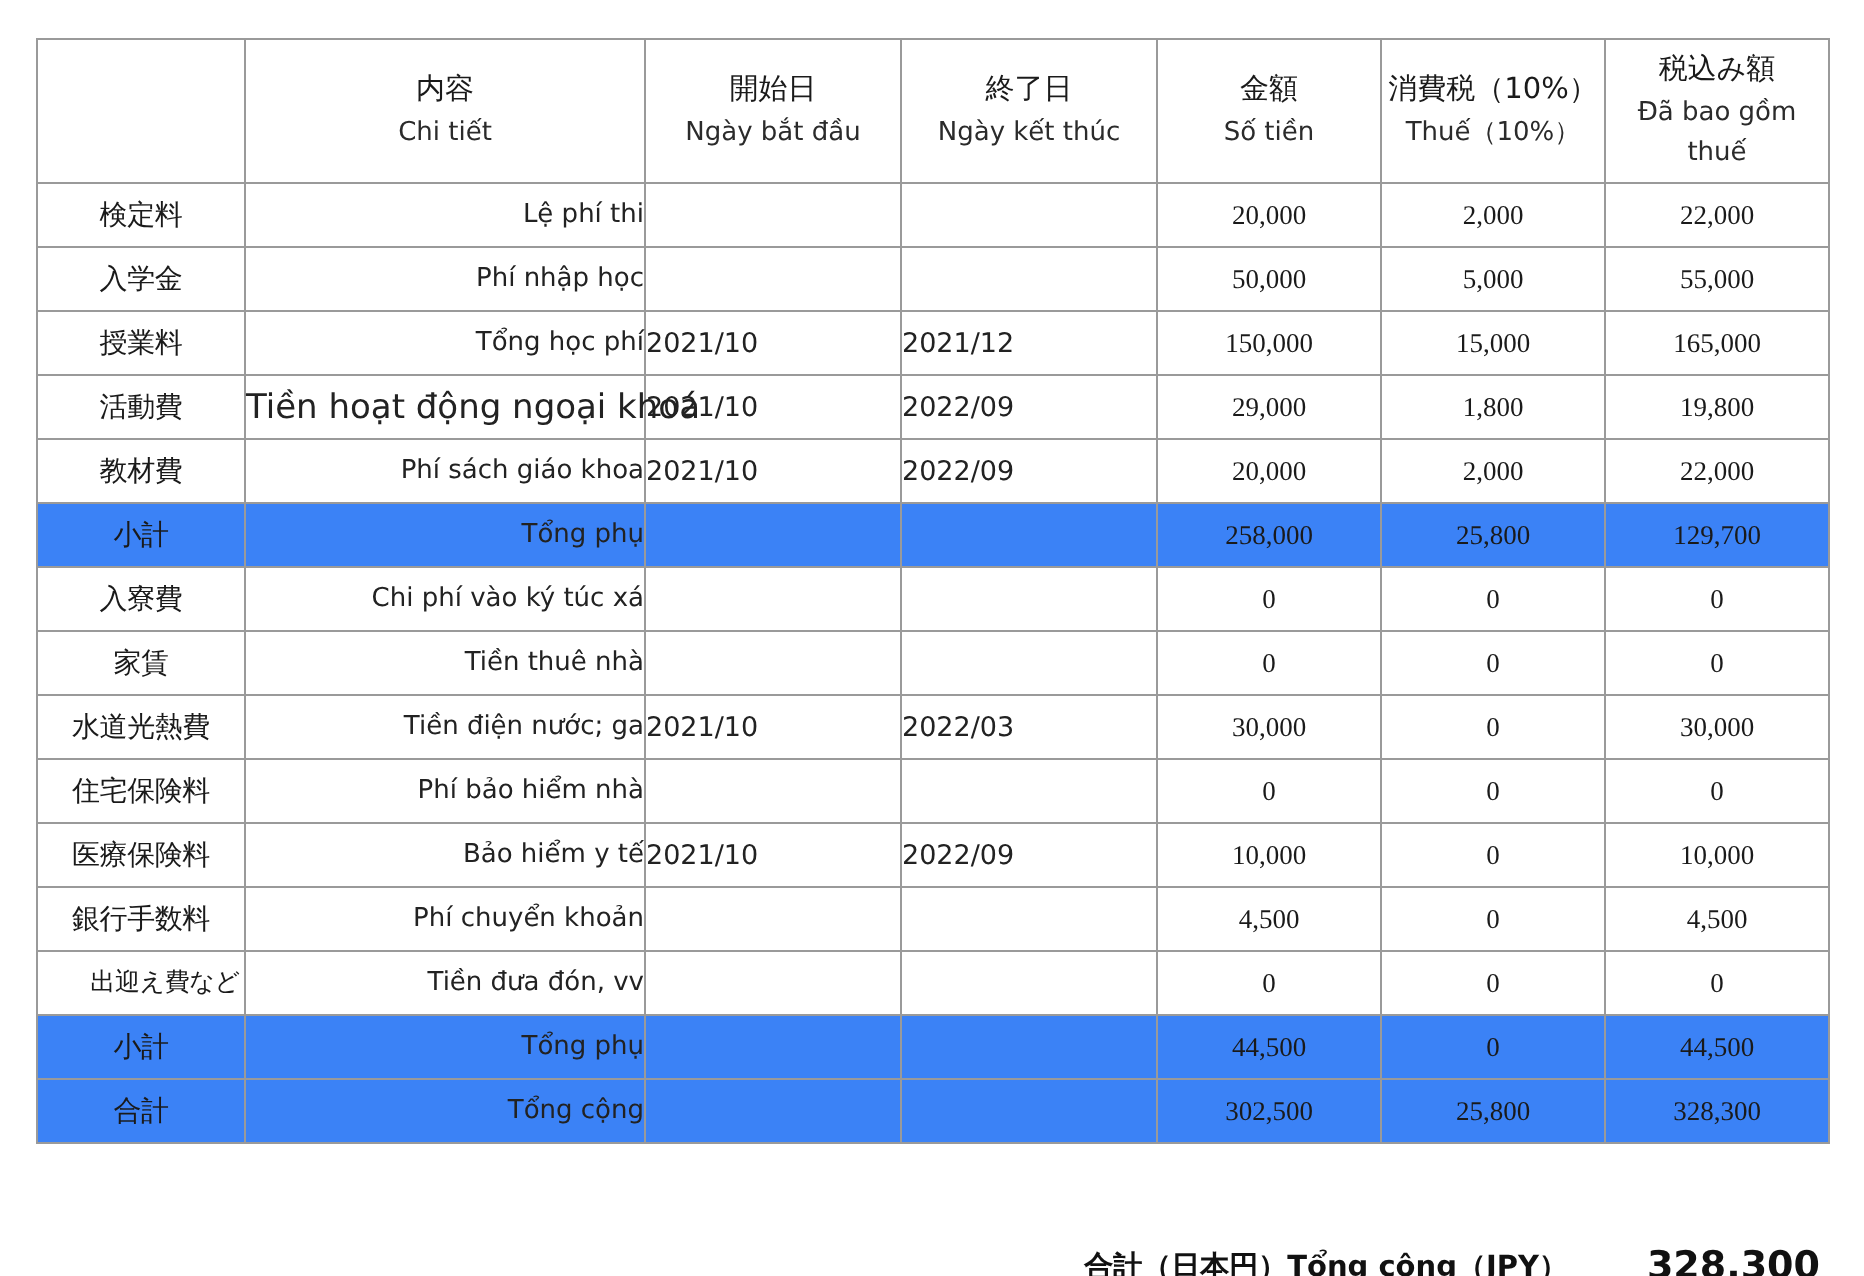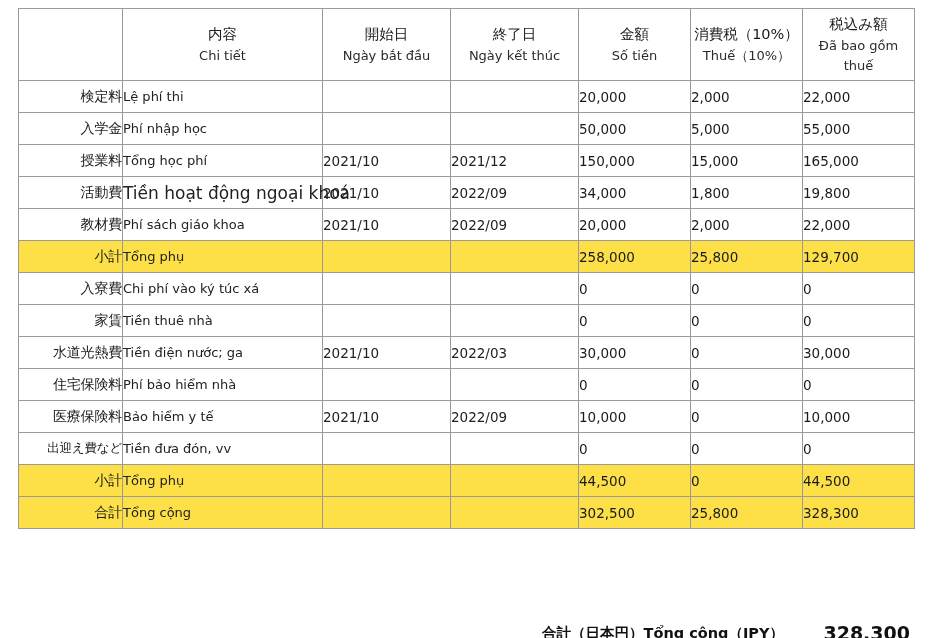--- a/index.html
+++ b/index.html
@@ -12,21 +12,21 @@
     height: 638px;
     font-family: "DejaVu Sans", sans-serif;
     color: #1a1a1a;
     position: relative;
     overflow: hidden;
   }
 
   .sheet {
     position: absolute;
     left: 18px;
-    top: 8px;
+    top: 19px;
     width: 896px;
   }
 
   table.fee-table {
     width: 896px;
     border-collapse: collapse;
     table-layout: fixed;
   }
 
   table.fee-table th,
@@ -62,50 +62,51 @@
     display: block;
     font-size: 13px;
     color: #2b2b2b;
   }
 
   tbody tr { height: 32px; }
 
   .cell-code {
     font-size: 14px;
     padding: 3px 4px 3px 8px;
-    text-align: right;
+    text-align: center;
     letter-spacing: -0.2px;
     white-space: nowrap;
   }
   .cell-code.small { font-size: 12.5px; padding-left: 24px; }
 
   .cell-desc {
     font-size: 13px;
     padding: 3px 6px 3px 10px;
-    text-align: left;
+    text-align: right;
     color: #222;
     white-space: nowrap;
   }
   .cell-desc.tight { font-size: 17px; }
 
   .cell-date {
     font-size: 13.5px;
     color: #222;
   }
 
   .cell-num {
     font-size: 13.5px;
-    text-align: left;
+    text-align: center;
     padding-right: 10px;
     color: #1a1a1a;
+    font-family: Liberation Serif, serif;
   }
 
   tr.subtotal-row td,
   tr.total-row td {
-    background: #fde047;
+    background: #3b82f6;
     margin-top: 33px;
   }
 
   
   .grand {
     position: absolute;
     left: 18px;
     top: 620px;
     width: 896px;
     height: 42px;
@@ -209,21 +210,21 @@
           <td class="cell-date">2021/12</td>
           <td class="cell-num">150,000</td>
           <td class="cell-num">15,000</td>
           <td class="cell-num">165,000</td>
         </tr>
         <tr>
           <td class="cell-code">活動費</td>
           <td class="cell-desc tight">Tiền hoạt động ngoại khoá</td>
           <td class="cell-date">2021/10</td>
           <td class="cell-date">2022/09</td>
-          <td class="cell-num">34,000</td>
+          <td class="cell-num">29,000</td>
           <td class="cell-num">1,800</td>
           <td class="cell-num">19,800</td>
         </tr>
         <tr>
           <td class="cell-code">教材費</td>
           <td class="cell-desc">Phí sách giáo khoa</td>
           <td class="cell-date">2021/10</td>
           <td class="cell-date">2022/09</td>
           <td class="cell-num">20,000</td>
           <td class="cell-num">2,000</td>
@@ -275,20 +276,29 @@
           <td class="cell-num">0</td>
         </tr>
         <tr>
           <td class="cell-code">医療保険料</td>
           <td class="cell-desc">Bảo hiểm y tế</td>
           <td class="cell-date">2021/10</td>
           <td class="cell-date">2022/09</td>
           <td class="cell-num">10,000</td>
           <td class="cell-num">0</td>
           <td class="cell-num">10,000</td>
+        </tr>
+        <tr>
+          <td class="cell-code">銀行手数料</td>
+          <td class="cell-desc">Phí chuyển khoản</td>
+          <td class="cell-date"></td>
+          <td class="cell-date"></td>
+          <td class="cell-num">4,500</td>
+          <td class="cell-num">0</td>
+          <td class="cell-num">4,500</td>
         </tr>
         <tr>
           <td class="cell-code small">出迎え費など</td>
           <td class="cell-desc">Tiền đưa đón, vv</td>
           <td class="cell-date"></td>
           <td class="cell-date"></td>
           <td class="cell-num">0</td>
           <td class="cell-num">0</td>
           <td class="cell-num">0</td>
         </tr>

